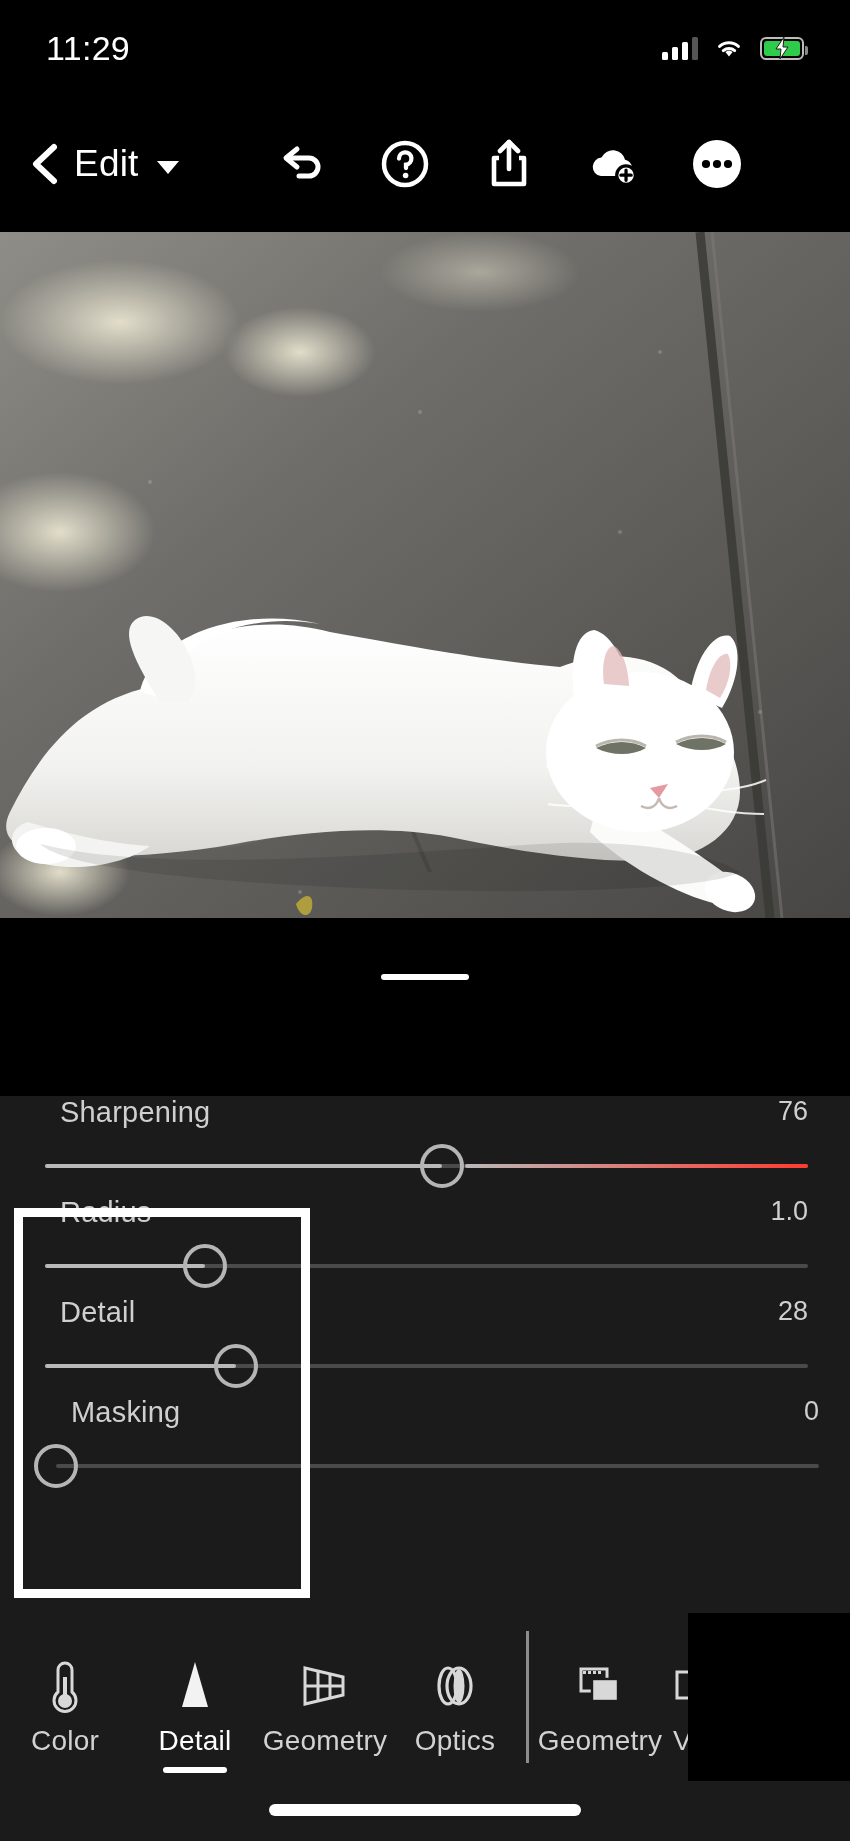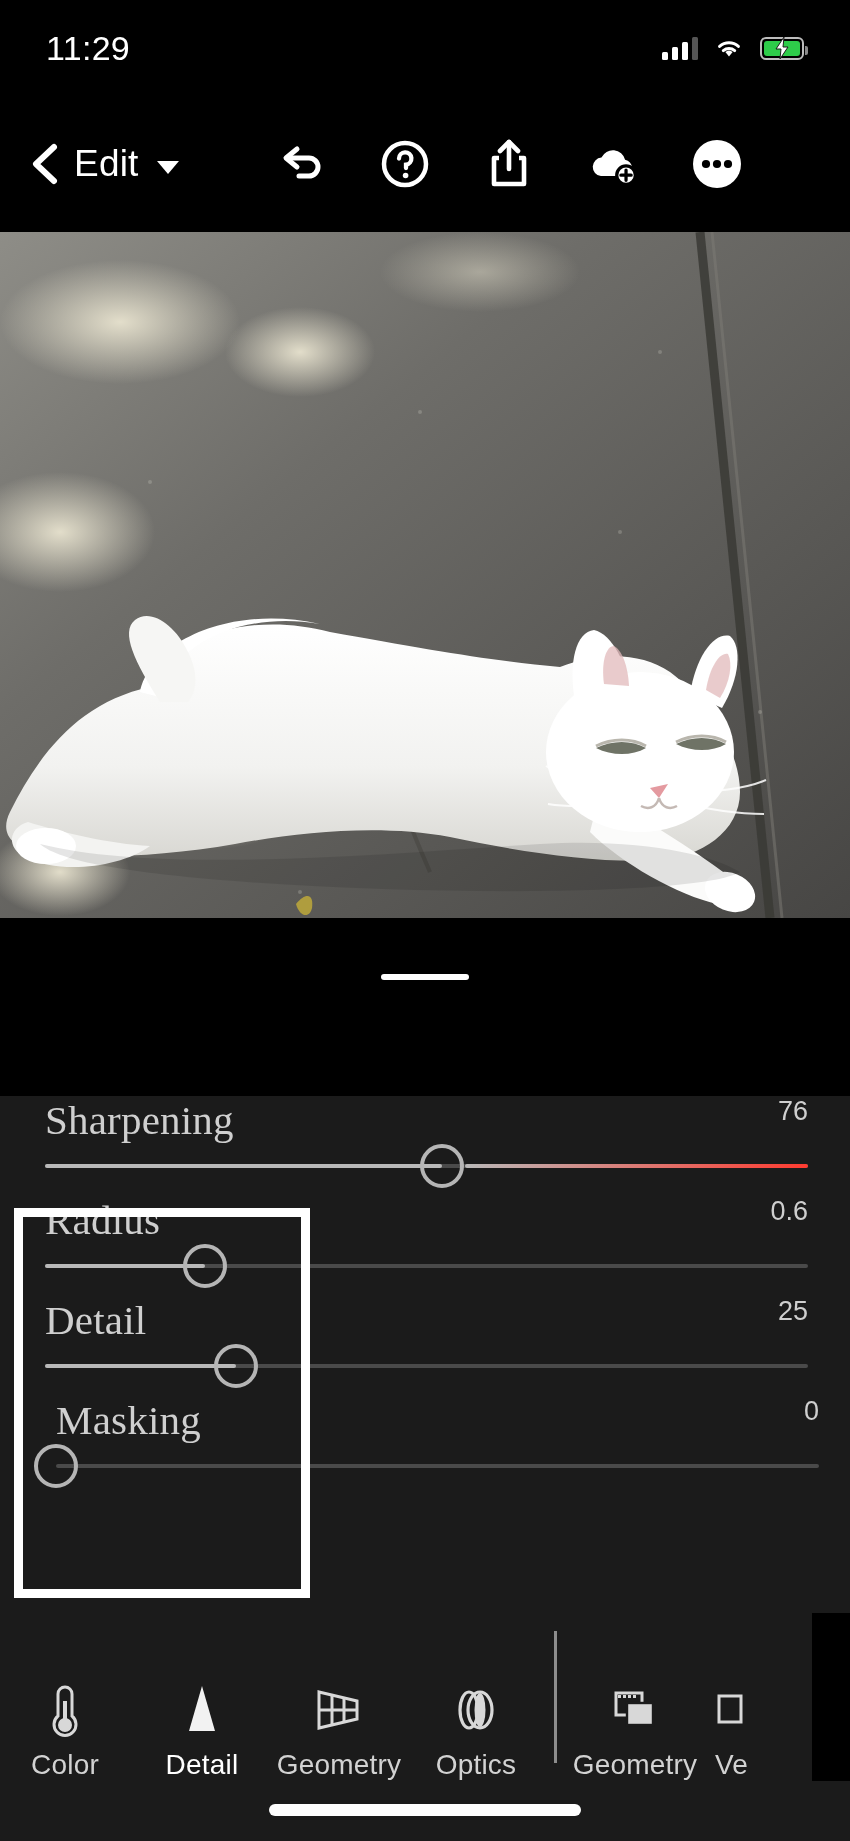--- a/index.html
+++ b/index.html
@@ -61,45 +61,45 @@
   .gap{ position:absolute; top:918px; left:0; width:850px; height:98px; background:#000; }
   .grabber{ position:absolute; left:50%; transform:translateX(-50%); top:56px;
             width:88px; height:6px; background:#fff; border-radius:3px; }
 
   
   .panel{
     position:absolute; top:1096px; left:0; width:850px; height:517px;
     background:#1b1b1b;
   }
   .srow{ position:absolute; left:0; width:850px; height:100px; }
-  .srow .lbl{ position:absolute; left:45px; top:0;
-              color:#cfcfcf; font-size:41px; font-weight:400; letter-spacing:.2px;font-family:Liberation Serif, serif; }
+  .srow .lbl{ position:absolute; left:60px; top:0;
+              color:#cfcfcf; font-size:29px; font-weight:400; letter-spacing:.2px; }
   .srow .val{ position:absolute; right:42px; top:0;
               color:#cfcfcf; font-size:27px; font-weight:400; }
   .track{ position:absolute; left:45px; right:42px; top:68px; height:4px; }
   .track .base{ position:absolute; inset:0; background:#4a4a4a; border-radius:2px; }
   .track .filled{ position:absolute; left:0; top:0; height:4px;
                   background:#b9b9b9; border-radius:2px; }
   .track .redzone{ position:absolute; top:0; height:4px; border-radius:2px;
                    background:linear-gradient(to right,#b9b9b9,#ff3b30); }
   .thumb{ position:absolute; top:50%; transform:translate(-50%,-50%);
           width:44px; height:44px; border:4px solid #b5b5b5;
           border-radius:50%; background:transparent; }
 
   
   .highlight{
     position:absolute; left:14px; top:1208px; width:296px; height:390px;
     border:9px solid #ffffff; pointer-events:none; z-index:20;
   }
 
   
   .tabbar{
-    position:absolute; top:1613px; left:0; width:812px; height:168px;
-    background:#1b1b1b; display:flex; align-items:flex-end;
-    padding-top:18px; overflow:hidden;gap:7px;
+    position:absolute; top:1613px; left:0; width:688px; height:168px;
+    background:#1b1b1b; display:flex; align-items:center;
+    padding-top:18px; overflow:hidden;
   }
   .tab{ width:130px; flex:0 0 130px; display:flex; flex-direction:column;
         align-items:center; position:relative; }
   .tab .ti{ height:62px; display:flex; align-items:center; justify-content:center; }
   .tab .tl{ color:#d2d2d2; font-size:28px; margin-top:8px; letter-spacing:.2px; }
   .tab.active .tl{ color:#ffffff; }
   .tab .underline{ position:absolute; bottom:-16px; width:64px; height:6px;
                    background:#fff; border-radius:3px; }
   .divider{ width:3px; height:132px; background:#8d8d8d; flex:0 0 3px;
             margin:0 6px; align-self:flex-start; }
@@ -297,31 +297,31 @@
       <div class="track">
         <div class="base"></div>
         <div class="filled" style="width:52%;"></div>
         <div class="redzone" style="left:55%; right:0;"></div>
         <div class="thumb" style="left:52%;"></div>
       </div>
     </div>
 
     <div class="srow" style="top:100px;padding-left:19px;">
       <span class="lbl">Radius</span>
-      <span class="val">0.6</span>
+      <span class="val">1.0</span>
       <div class="track">
         <div class="base"></div>
         <div class="filled" style="width:21%;"></div>
         <div class="thumb" style="left:21%;"></div>
       </div>
     </div>
 
     <div class="srow" style="top:200px;">
       <span class="lbl">Detail</span>
-      <span class="val">25</span>
+      <span class="val">28</span>
       <div class="track">
         <div class="base"></div>
         <div class="filled" style="width:25%;"></div>
         <div class="thumb" style="left:25%;"></div>
       </div>
     </div>
 
     <div class="srow" style="top:300px;margin-left:11px;">
       <span class="lbl">Masking</span>
       <span class="val">0</span>

